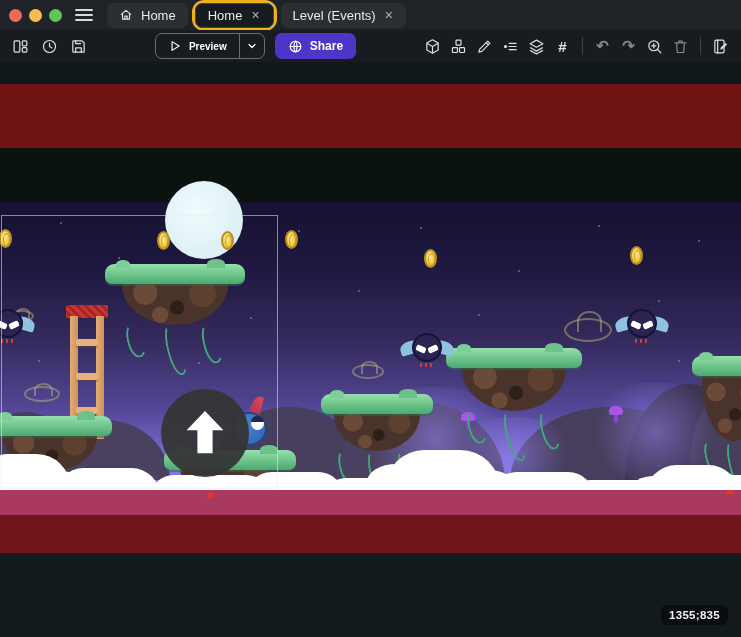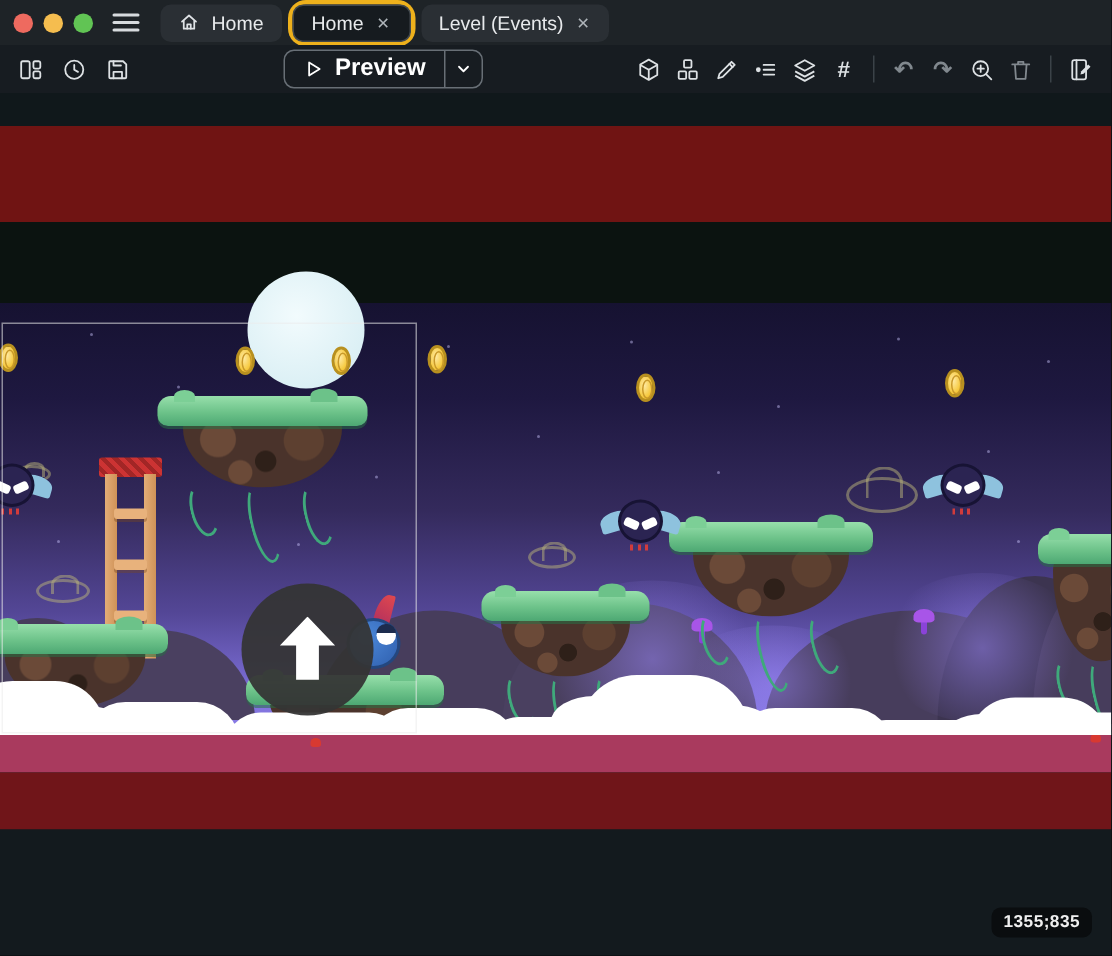--- a/index.html
+++ b/index.html
@@ -22,21 +22,21 @@
   .homeicon{display:grid;place-items:center;color:#dfe3e6;}
 
   
   .toolbar{height:32px;background:#171c21;display:flex;align-items:center;padding:0 8px;position:relative;z-index:200;}
   .ibtn{width:25px;height:25px;display:grid;place-items:center;color:#dde1e4;border-radius:5px;cursor:pointer;}
   .ibtn.dim{color:#81888e;}
   .ibtn svg{display:block;}
   .lgroup{display:flex;gap:4px;}
   .previewbtn{margin-left:auto;display:flex;align-items:center;height:26px;border:1px solid #686f76;border-radius:7px;color:#fff;cursor:pointer;}
   .pmain{display:flex;align-items:center;gap:7px;padding:0 12px;}
-  .pmain .plabel{font-size:16px;font-weight:700;}
+  .pmain .plabel{font-size:10px;font-weight:700;}
   .pdivider{width:1px;height:100%;background:#686f76;}
   .pcaret{width:24px;display:grid;place-items:center;height:100%;}
   .sharebtn{margin-left:10px;display:flex;align-items:center;gap:7px;height:26px;padding:0 13px;background:var(--accent);border-radius:7px;color:#fff;cursor:pointer;}
   .sharebtn .slabel{font-size:12px;font-weight:700;}
   .rgroup{margin-left:auto;display:flex;align-items:center;gap:1px;}
   .tsep{width:1px;height:18px;background:#3b4248;margin:0 6px;}
   .glyphbtn{font-size:15px;font-weight:700;}
 
   
   .scene{position:relative;width:741px;height:575px;background:#131a1e;overflow:hidden;cursor:crosshair;}
@@ -199,20 +199,28 @@
         <span class="plabel">Preview</span>
       </div>
       <div class="pdivider"></div>
       <div class="pcaret">
         <svg width="12" height="12" viewBox="0 0 24 24" fill="none" stroke="currentColor" stroke-width="2.4" stroke-linecap="round" stroke-linejoin="round">
             <path d="M6 9l6 6 6-6"></path>
           </svg>
       </div>
     </div>
 
+    <div class="sharebtn">
+      <svg width="15" height="15" viewBox="0 0 24 24" fill="none" stroke="currentColor" stroke-width="1.8" stroke-linecap="round">
+          <circle cx="12" cy="12" r="8.5"></circle>
+          <path d="M3.5 12h17"></path>
+          <path d="M12 3.5c3.2 2.6 3.2 14.4 0 17-3.2-2.6-3.2-14.4 0-17z"></path>
+        </svg>
+      <span class="slabel">Share</span>
+    </div>
 
     <div class="rgroup">
       <div class="ibtn">
         <svg width="17" height="17" viewBox="0 0 24 24" fill="none" stroke="currentColor" stroke-width="1.7" stroke-linejoin="round">
             <path d="M12 2.5l8 4.5v10l-8 4.5-8-4.5V7z"></path>
             <path d="M12 12l8-4.5M12 12L4 7.5M12 12v9.5"></path>
           </svg>
       </div>
       <div class="ibtn">
         <svg width="17" height="17" viewBox="0 0 24 24" fill="none" stroke="currentColor" stroke-width="1.7" stroke-linejoin="round">

